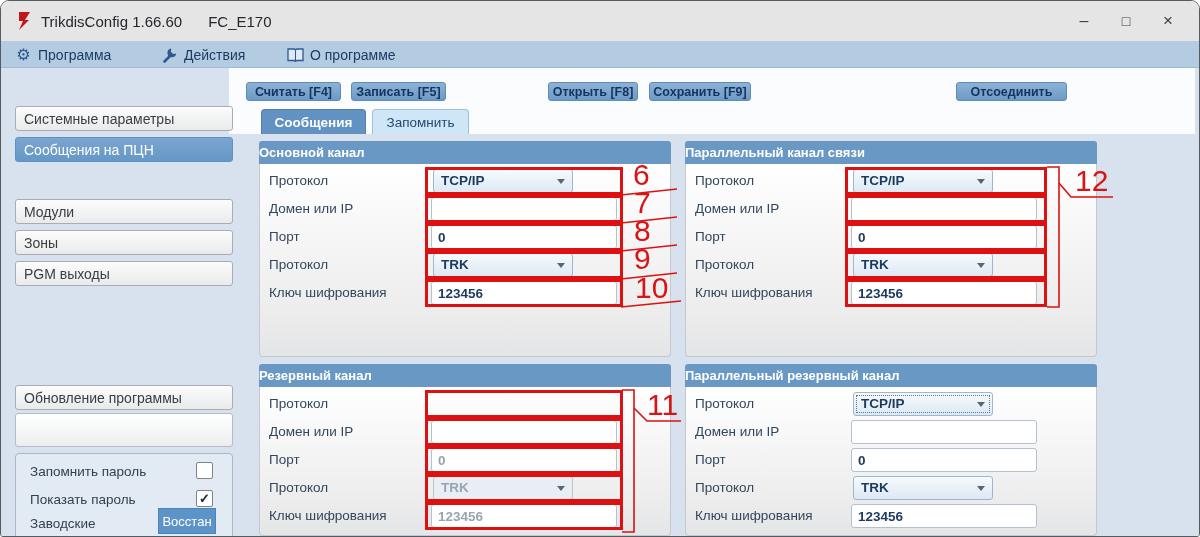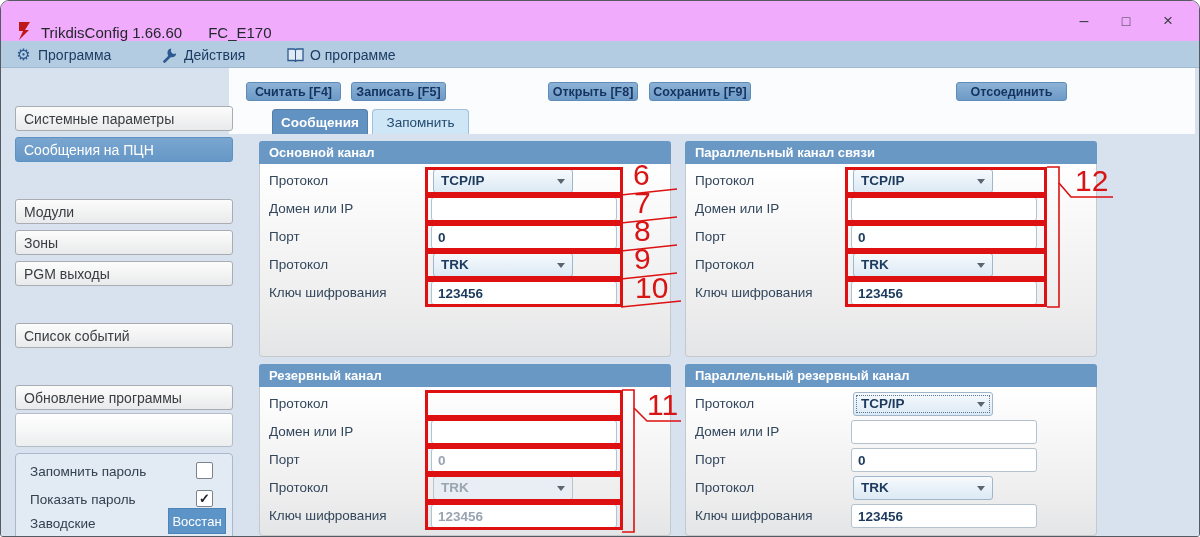--- a/index.html
+++ b/index.html
@@ -3,22 +3,22 @@
 <meta charset="utf-8">
 <style>
   * { box-sizing: border-box; margin: 0; padding: 0; }
   body { background:#ffffff; font-family:"Liberation Sans", sans-serif; }
   .stage { position:relative; width:1200px; height:537px; }
   .win { position:absolute; left:0; top:0; width:1200px; height:537px;
          border:1.6px solid #555b63; border-radius:9px 9px 3px 3px;
          background:#fafbfc; overflow:hidden; }
 
   
-  .titlebar { position:absolute; left:0; top:0; width:100%; height:40px; background:#f0abfc;
-              display:flex; align-items:flex-end; }
+  .titlebar { position:absolute; left:0; top:0; width:100%; height:40px; background:#e5e5e5;
+              display:flex; align-items:center; }
   .logo { margin-left:16px; width:15px; height:20px; flex:0 0 auto; }
   .title-text { margin-left:9px; font-size:15px; color:#24282c; }
   .device-text { margin-left:26px; font-size:15px; color:#24282c; }
   .wctrls { position:absolute; right:10px; top:0; height:40px; display:flex; align-items:center; }
   .wbtn { width:42px; text-align:center; color:#3c4043; cursor:default; }
   .wbtn.min { font-size:16px; }
   .wbtn.max { font-size:14px; }
   .wbtn.cls { font-size:17px; }
 
   
@@ -51,29 +51,29 @@
                         color:#ffffff; }
   .side-empty { position:absolute; left:14px; top:412px; width:218px; height:34px;
                 border:1px solid #b6bcc4; border-radius:3px;
                 background:linear-gradient(180deg,#ffffff,#eceeef); }
   .side-footer { position:absolute; left:14px; top:452px; width:218px; height:90px;
                  border:1px solid #a9b8ca; border-radius:4px; background:#e2eaf3; }
   .sf-row { position:absolute; left:14px; font-size:13.5px; color:#33414f; }
   .checkbox { position:absolute; left:180px; width:17px; height:17px; background:#ffffff;
               border:1px solid #7d838a; border-radius:2px; text-align:center; line-height:15px;
               font-size:13px; font-weight:bold; color:#20242a; cursor:default; }
-  .restore-btn { position:absolute; left:152px; top:54px; width:58px; height:26px; background:#5d94c8;
+  .restore-btn { position:absolute; left:142px; top:54px; width:58px; height:26px; background:#5d94c8;
                  border:1px solid #4d84b8; color:#ffffff; font-size:13px; display:flex; align-items:center;
                  justify-content:center; overflow:hidden; white-space:nowrap; cursor:default; }
 
   
   .panel { position:absolute; width:412px; }
   .phdr  { position:absolute; left:0; top:0; width:100%; height:23px; background:#6a98c4;
            border-radius:3px 3px 0 0; color:#ffffff; font-size:13px; font-weight:bold;
-           display:flex; align-items:center; padding-left:10px; }
+           display:flex; align-items:center; padding-left:0; }
   .pbody { position:absolute; left:0; top:23px; width:100%;
            background:linear-gradient(180deg,#ffffff 0%,#ededee 75%,#e4e5e6 100%);
            border:1px solid #c6c9cc; border-top:none; border-radius:0 0 4px 4px; }
   .panel.tall .pbody { height:193px; }
   .panel.short .pbody { height:149px; }
 
   .frow { position:absolute; left:0; width:100%; height:24px; }
   .flabel { position:absolute; left:10px; top:0; line-height:24px; font-size:13.5px; color:#33475c; }
   .tinput { position:absolute; left:172px; top:0; width:186px; height:24px; border:1px solid #b4c1cf;
             border-radius:3px; background:#ffffff; font-family:"Liberation Sans",sans-serif;
@@ -146,29 +146,28 @@
 
   <div class="content-bg"></div>
   <div class="toolstrip"></div>
 
   <div class="tbtn" style="left:245px;width:95px">Считать [F4]</div>
   <div class="tbtn" style="left:350px;width:95px">Записать [F5]</div>
   <div class="tbtn" style="left:547px;width:90px">Открыть [F8]</div>
   <div class="tbtn" style="left:648px;width:102px">Сохранить [F9]</div>
   <div class="tbtn" style="left:955px;width:111px">Отсоединить</div>
 
-  <div class="tab active" style="left:271px;width:96px">Сообщения</div>
+  <div class="tab active" style="left:260px;width:105px">Сообщения</div>
   <div class="tab idle" style="left:371px;width:97px">Запомнить</div>
 
   <div class="side-item" style="top:105px">Системные параметры</div>
   <div class="side-item selected" style="top:136px">Сообщения на ПЦН</div>
   <div class="side-item" style="top:198px">Модули</div>
   <div class="side-item" style="top:229px">Зоны</div>
   <div class="side-item" style="top:260px">PGM выходы</div>
-  <div class="side-item" style="top:322px">Список событий</div>
   <div class="side-item" style="top:384px">Обновление программы</div>
 
   <div class="side-empty"></div>
 
   <div class="side-footer">
     <span class="sf-row" style="top:10px">Запомнить пароль</span>
     <span class="checkbox" style="top:8px"></span>
     <span class="sf-row" style="top:38px">Показать пароль</span>
     <span class="checkbox" style="top:36px">✓</span>
     <span class="sf-row" style="top:62px">Заводские</span>

